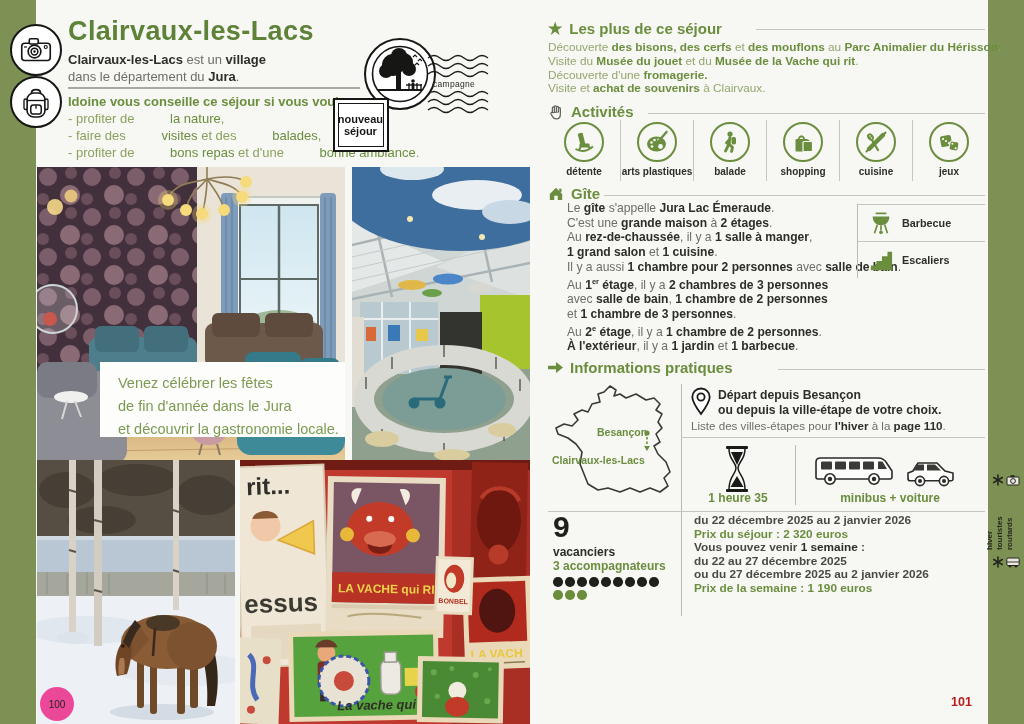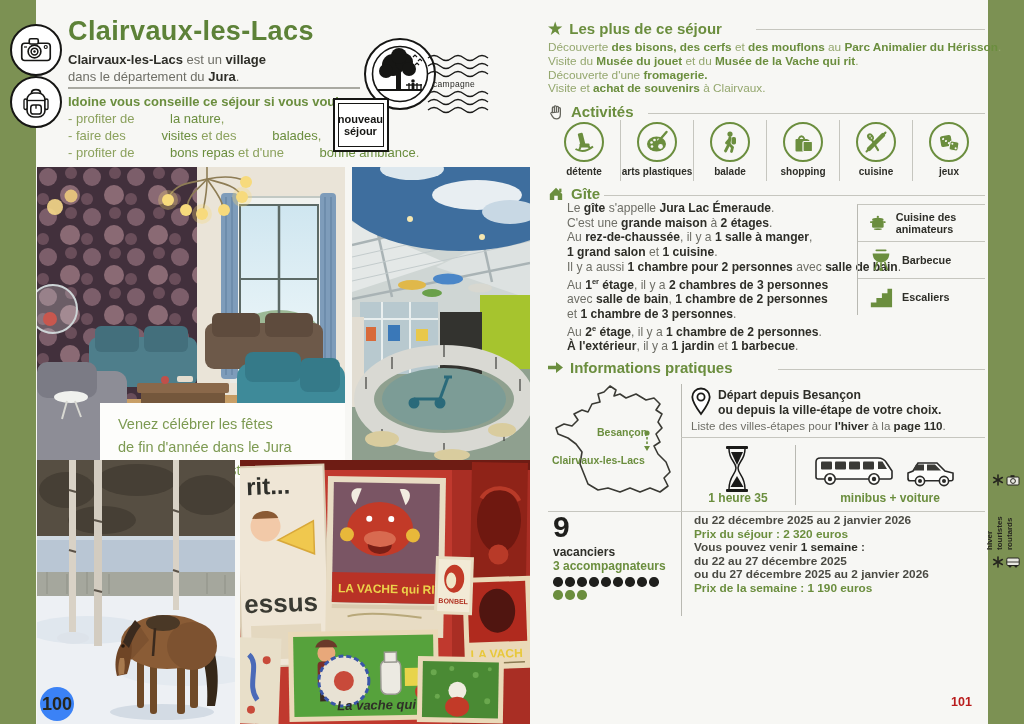--- a/index.html
+++ b/index.html
@@ -19,22 +19,22 @@
   .s0{font-weight:inherit;}
   .s1{font-weight:bold;}
   .s2{font-weight:bold;color:#6b8e3e;}
   sup.s1{font-size:62%;font-weight:bold;}
   .badge-box{position:absolute;left:333px;top:98px;width:52px;height:50px;border:2px solid #161614;background:#fff;display:flex;align-items:center;justify-content:center;}
   .badge-box .inner{border:1.4px solid #161614;width:44px;height:42px;display:flex;align-items:center;justify-content:flex-end;text-align:center;font-size:11px;font-weight:bold;color:#161614;line-height:12px;}
   .stamp-circle{position:absolute;left:364px;top:38px;width:72px;height:72px;border-radius:50%;background:#fff;border:2.4px solid #161614;box-sizing:border-box;display:flex;align-items:center;justify-content:center;}
   .campagne{position:absolute;left:433px;top:79px;font-size:8.5px;color:#2a2a26;letter-spacing:.3px;}
   
   .photo{position:absolute;overflow:hidden;background:#ddd;}
-  .caption{position:absolute;left:100px;top:403px;width:245px;height:75px;background:#fdfdfb;box-sizing:border-box;padding:10px 0 0 18px;font-size:14.5px;line-height:23px;color:#7d9a52;}
-  .pagenum-circle{position:absolute;left:40px;top:687px;width:34px;height:34px;border-radius:50%;background:#3b82f6;display:flex;align-items:center;justify-content:center;font-size:18px;font-weight:bold;color:#26261f;}
+  .caption{position:absolute;left:100px;top:362px;width:245px;height:75px;background:#fdfdfb;box-sizing:border-box;padding:10px 0 0 18px;font-size:14.5px;line-height:23px;color:#7d9a52;}
+  .pagenum-circle{position:absolute;left:40px;top:687px;width:34px;height:34px;border-radius:50%;background:#ec4899;display:flex;align-items:center;justify-content:center;font-size:10px;font-weight:normal;color:#26261f;}
   .pagenum-right{position:absolute;left:951px;top:695px;font-size:12.5px;font-weight:bold;color:#b91c1c;}
   
   .rp-head{position:absolute;display:flex;align-items:center;gap:7px;font-size:15px;font-weight:bold;color:#6b8e3e;}
   .hline{position:absolute;background:#c6c6bf;height:1px;}
   .vline{position:absolute;background:#b9b9b2;width:1px;}
   .hl-text{position:absolute;left:548px;top:41px;font-size:11.8px;line-height:13.8px;color:#94a76e;}
   .hl-text .s1{color:#6b8e3e;}
   .act-row{position:absolute;left:548px;top:120px;width:437px;display:flex;}
   .act-cell{flex:1;display:flex;flex-direction:column;align-items:center;gap:4px;border-right:1px solid #c6c6bf;padding:2px 0 4px;}
   .act-cell:last-child{border-right:none;}
@@ -613,31 +613,20 @@
   <div><span class="s1">1 grand salon</span><span class="s0"> et </span><span class="s1">1 cuisine</span><span class="s0">.</span></div>
   <div><span class="s0">Il y a aussi </span><span class="s1">1 chambre pour 2 personnes</span><span class="s0"> avec </span><span class="s1">salle de bain</span><span class="s0">.</span></div>
   <div><span class="s0">Au </span><span class="s1">1</span><sup class="s1">er</sup><span class="s1"> étage</span><span class="s0">, il y a </span><span class="s1">2 chambres de 3 personnes</span></div>
   <div><span class="s0">avec </span><span class="s1">salle de bain</span><span class="s0">, </span><span class="s1">1 chambre de 2 personnes</span></div>
   <div><span class="s0">et </span><span class="s1">1 chambre de 3 personnes</span><span class="s0">.</span></div>
   <div><span class="s0">Au </span><span class="s1">2</span><sup class="s1">e</sup><span class="s1"> étage</span><span class="s0">, il y a </span><span class="s1">1 chambre de 2 personnes</span><span class="s0">.</span></div>
   <div><span class="s1">À l'extérieur</span><span class="s0">, il y a </span><span class="s1">1 jardin</span><span class="s0"> et </span><span class="s1">1 barbecue</span><span class="s0">.</span></div>
 </div>
 <div class="amen-col">
   <div class="amen">
-    <svg width="24" height="24" viewBox="0 0 26 24">
-      <circle cx="13" cy="3" r="1.7" fill="#6b8e3e"></circle>
-      <ellipse cx="13" cy="7" rx="8.5" ry="2.6" fill="#6b8e3e"></ellipse>
-      <rect x="4.5" y="8" width="17" height="11" rx="2" fill="#6b8e3e"></rect>
-      <rect x="1.5" y="9.5" width="3.5" height="2.5" rx="1" fill="#6b8e3e"></rect>
-        <rect x="21" y="9.5" width="3.5" height="2.5" rx="1" fill="#6b8e3e"></rect>
-      <ellipse cx="13" cy="21" rx="6" ry="1.4" fill="#6b8e3e"></ellipse>
-    </svg>
-    <div class="amen-label">Cuisine des animateurs</div>
-  </div>
-  <div class="amen">
     <svg width="24" height="24" viewBox="0 0 26 26">
       <rect x="7" y="1.5" width="12" height="2" rx="1" fill="#6b8e3e"></rect>
       <path d="M4,6 H22 C22,12 18,15.5 13,15.5 C8,15.5 4,12 4,6 Z" fill="#6b8e3e"></path>
       <g stroke="#6b8e3e" stroke-width="1.8">
           <line x1="9" y1="15" x2="6" y2="24"></line>
           <line x1="17" y1="15" x2="20" y2="24"></line>
           <line x1="13" y1="15.5" x2="13" y2="21"></line>
         </g>
       <circle cx="13" cy="23" r="2" fill="#6b8e3e"></circle>
     </svg>

